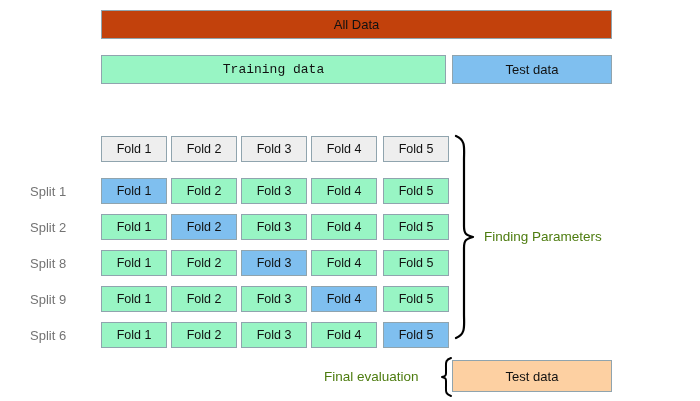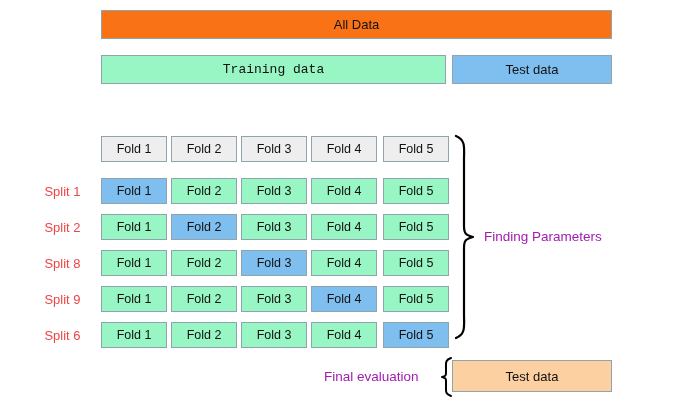--- a/index.html
+++ b/index.html
@@ -27,21 +27,21 @@
     border: 1px solid #90a4ae;
     display: flex;
     align-items: center;
     justify-content: center;
     font-size: 13px;
     line-height: 1;
     white-space: nowrap;
     color: #111111;
   }
   .bar-all {
-    background: #f97316;
+    background: #c2410c;
   }
   .bar-train {
     background: #98f5c4;
   }
   .bar-test {
     background: #7fbfef;
   }
   .fold-head {
     background: #eeeeee;
     font-size: 12.5px;
@@ -56,29 +56,29 @@
   }
   .cell-final {
     background: #fdd0a2;
     font-size: 13px;
   }
   .split-label {
     position: absolute;
     font-size: 13px;
     line-height: 1;
     white-space: nowrap;
-    color: #ef4444;
-    text-align: center;
+    color: #737373;
+    text-align: left;
   }
   .side-label {
     position: absolute;
     font-size: 13.5px;
     line-height: 1;
     white-space: nowrap;
-    color: #a21caf;
+    color: #4d7c0f;
   }
   .brace {
     position: absolute;
     overflow: visible;
   }
   .brace path {
     fill: none;
     stroke: #000000;
     stroke-linecap: round;
     stroke-linejoin: round;

